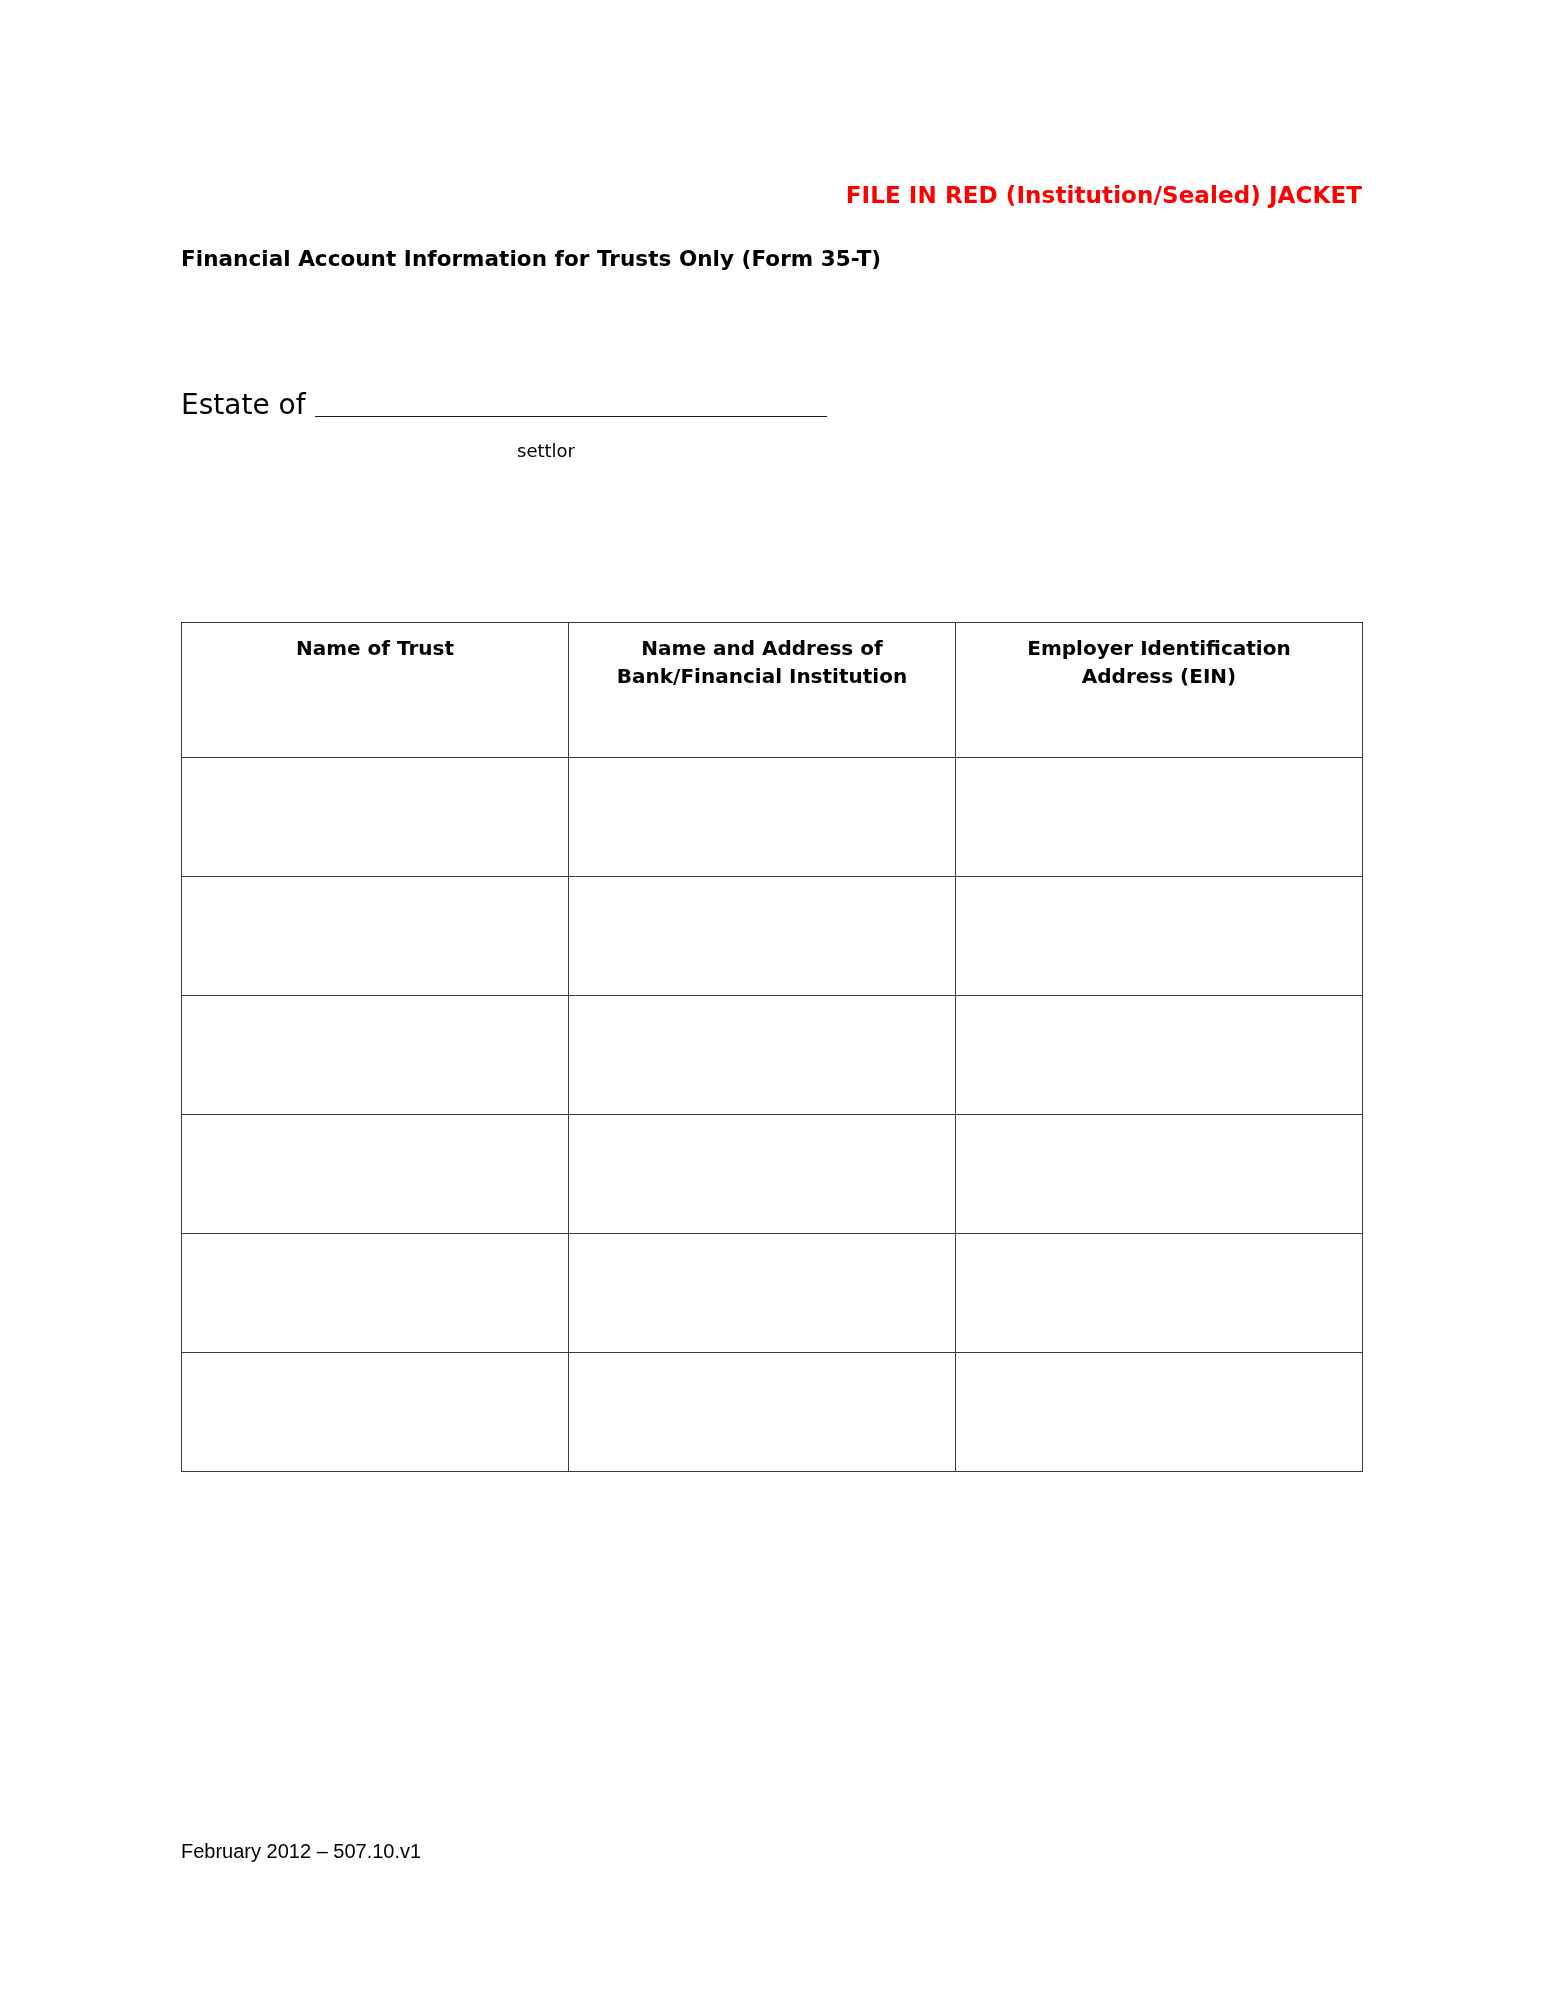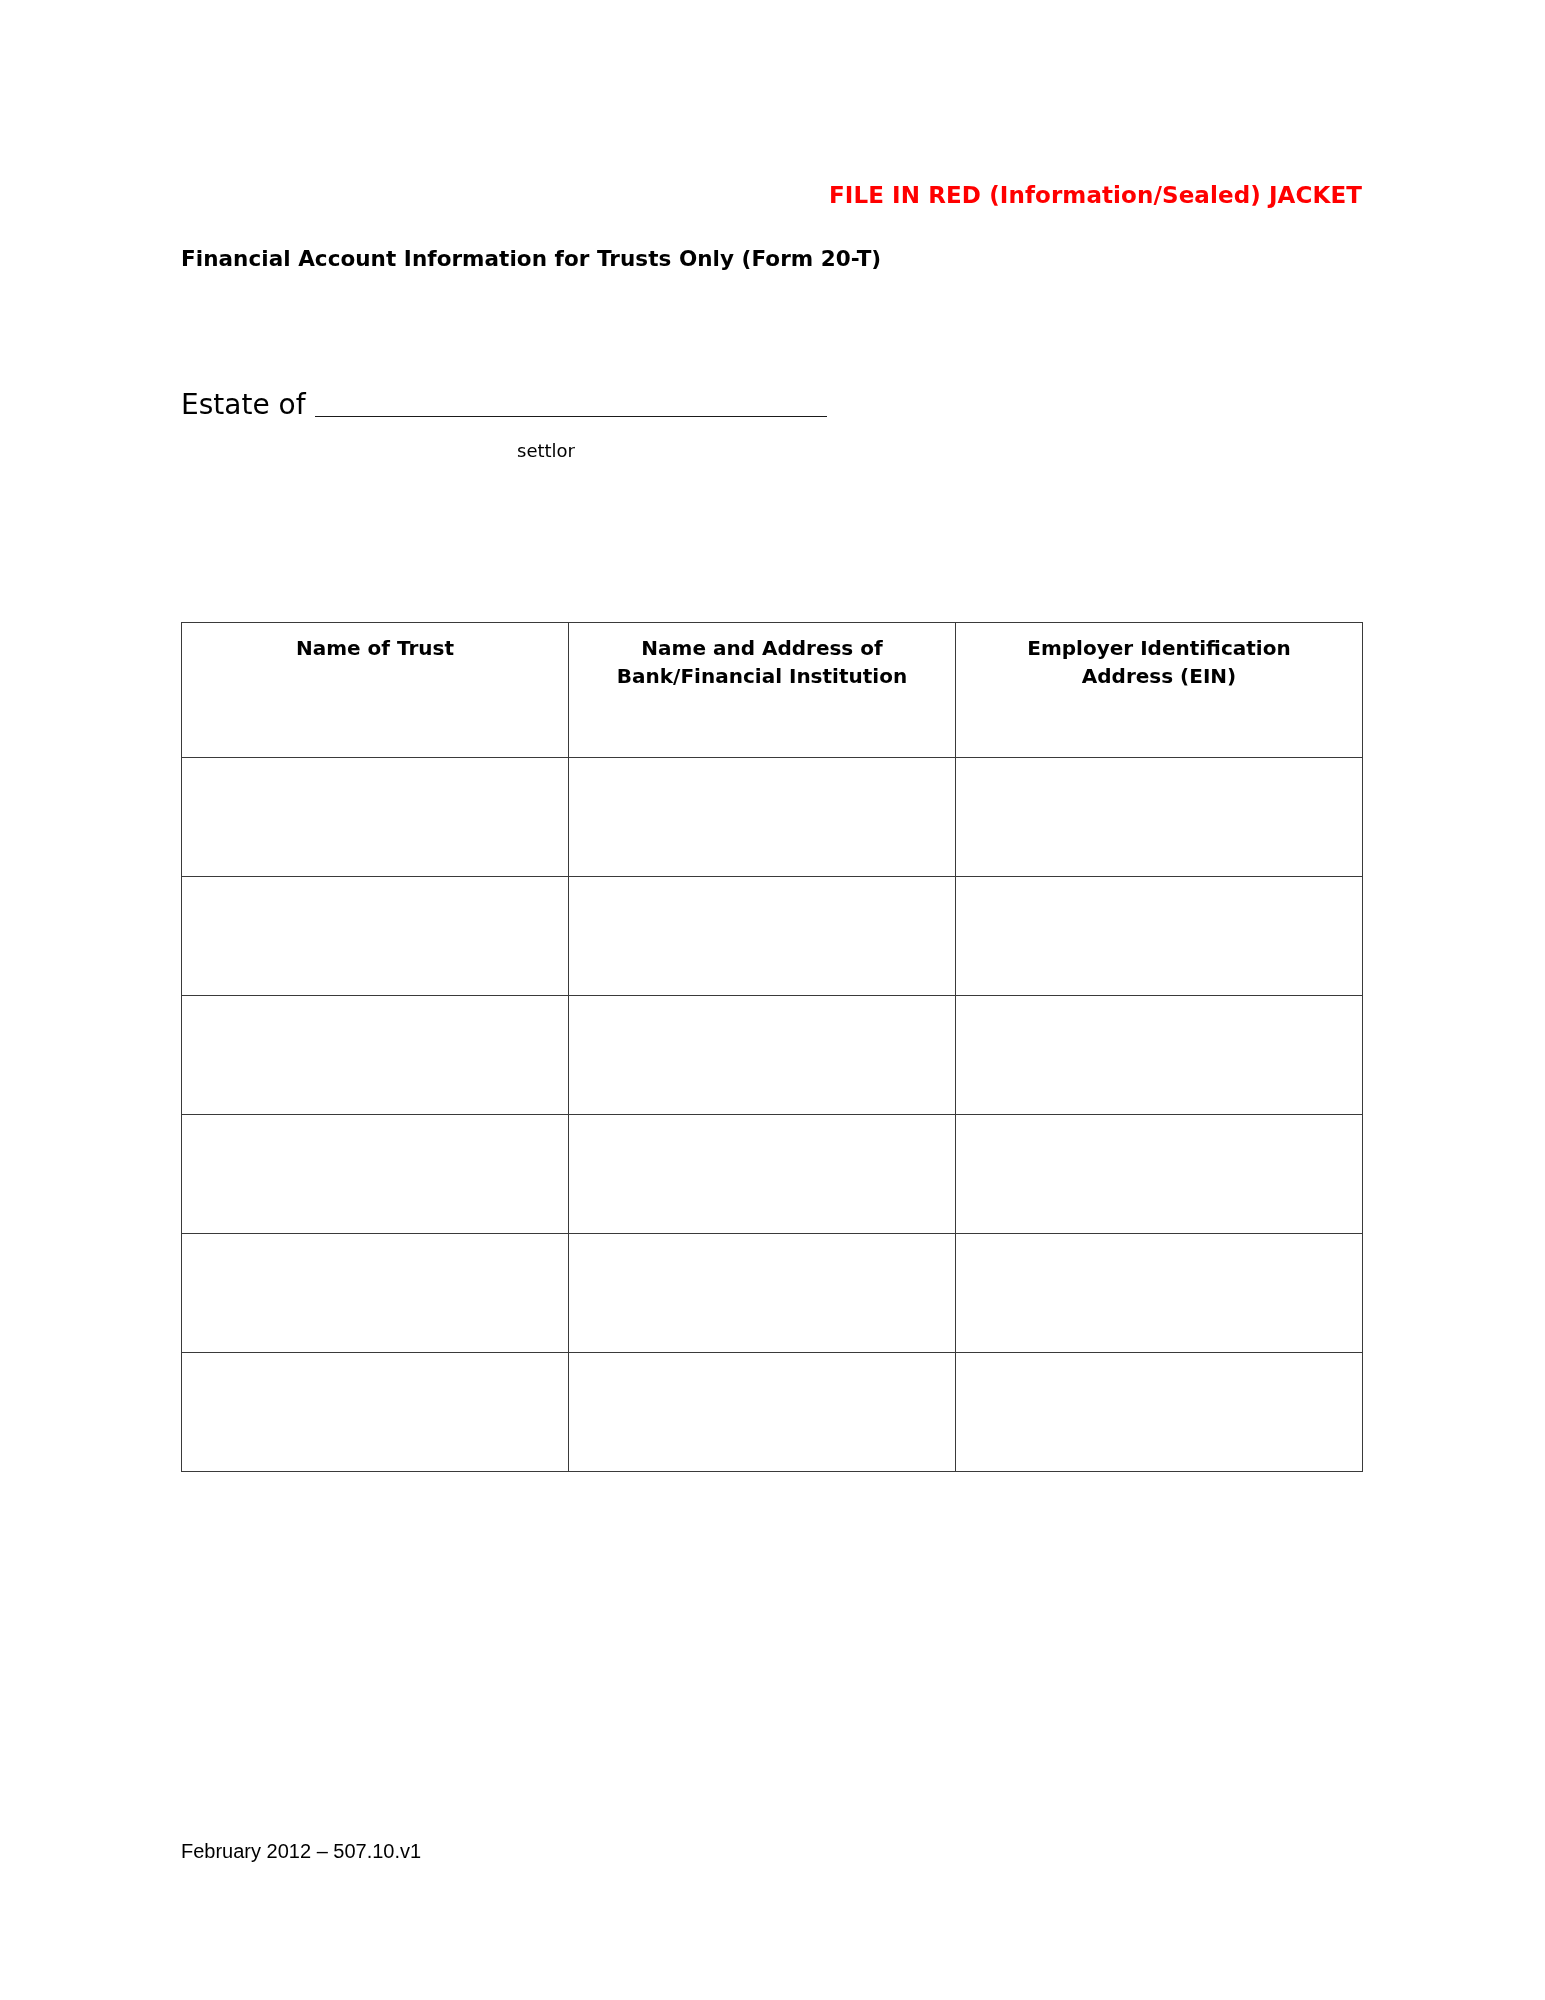--- a/index.html
+++ b/index.html
@@ -146,23 +146,23 @@
     top: 1840px;
     font-family: Liberation Sans, sans-serif;
     font-size: 20px;
   }
 </style>
 </head>
 <body>
 
 <div class="page">
 
-  <div class="red-banner" style="color:#FF0000">FILE IN RED (Information/Sealed) JACKET</div>
-
-  <div class="form-title">Financial Account Information for Trusts Only (Form 20-T)</div>
+  <div class="red-banner" style="color:#FF0000">FILE IN RED (Institution/Sealed) JACKET</div>
+
+  <div class="form-title">Financial Account Information for Trusts Only (Form 35-T)</div>
 
 
   <div class="estate-line">
     <span class="estate-label">Estate of</span>
     <span class="estate-blank"></span>
   </div>
   <div class="settlor-caption">settlor</div>
 
   <table class="accounts-table">
     <colgroup>

